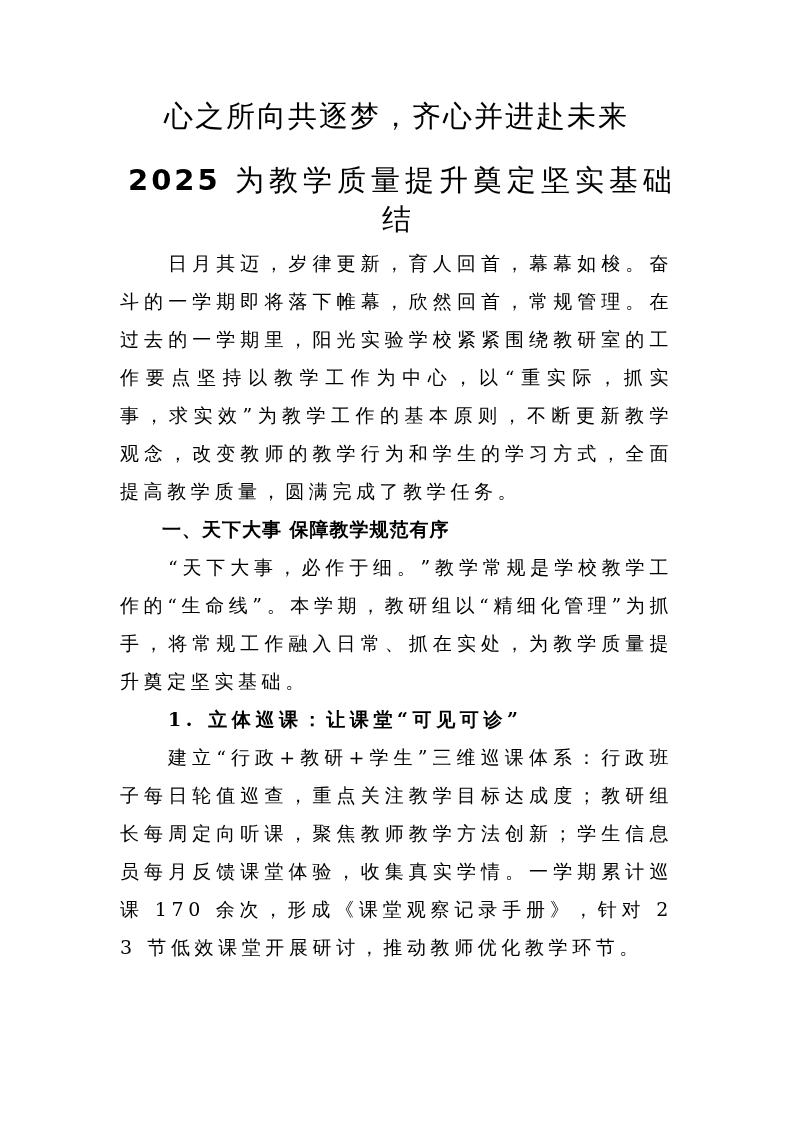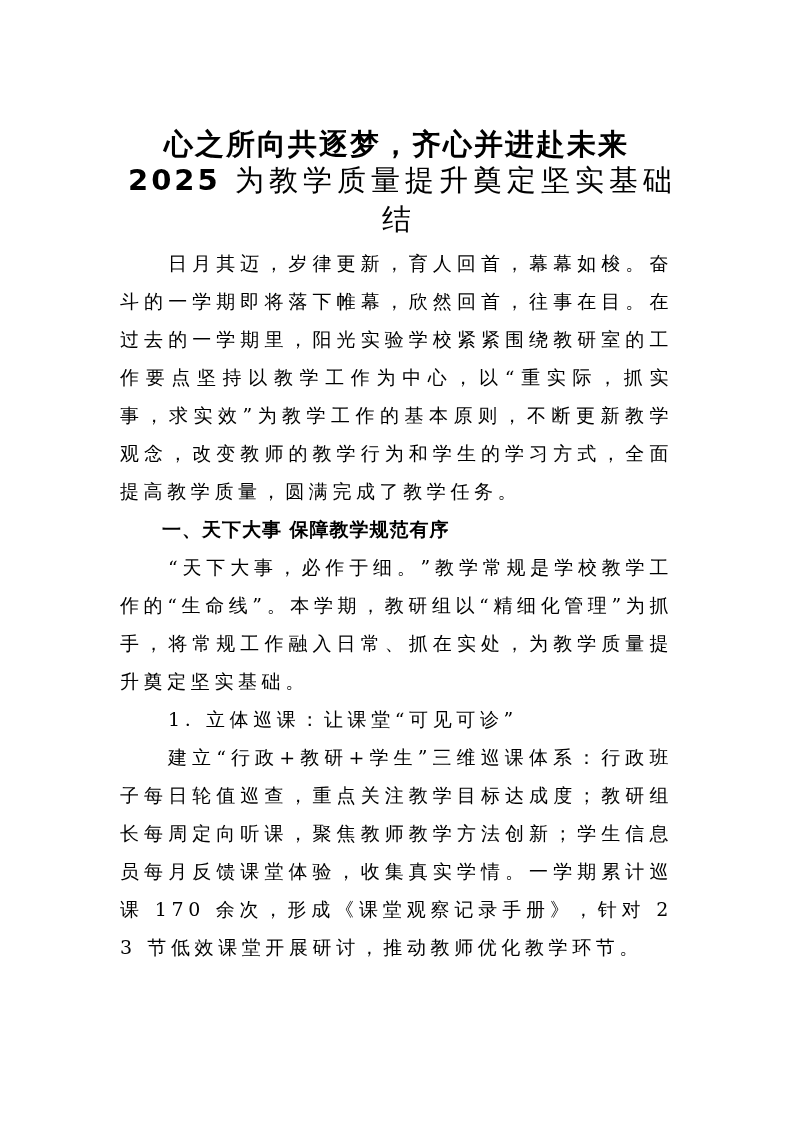--- a/index.html
+++ b/index.html
@@ -23,23 +23,23 @@
     }
     .title-line {
       position: absolute;
       left: 0;
       width: 553px;
       text-align: center;
       font-family: "DejaVu Sans", "Liberation Sans", sans-serif;
       white-space: nowrap;
     }
     .title-1 {
-      top: 124px;
+      top: 96px;
       font-size: 29px;
-      font-weight: bold;
+      font-weight: normal;
       letter-spacing: 2px;
       line-height: 40px;
     }
     .title-2 {
       top: 160px;
       font-size: 29px;
       font-weight: normal;
       letter-spacing: 5px;
       line-height: 40px;
     }
@@ -80,36 +80,36 @@
       text-indent: 42px;
       white-space: nowrap;
     }
     .subheading {
       margin: 0;
       font-size: 19px;
       line-height: 38px;
       letter-spacing: 4.6px;
       text-indent: 48px;
       white-space: nowrap;
-      font-weight: 400;
+      font-weight: 700;
     }
   </style>
 </head>
 <body>
 
 <div class="page">
 
   <div class="title-line title-1">心之所向共逐梦，齐心并进赴未来</div>
 
   <div class="title-line title-2"><span class="year">2025</span> <span>为教学质量提升奠定坚实基础</span></div>
 
   <div class="title-line title-3">结</div>
 
   <div class="body-text">
-    <p class="para">日月其迈，岁律更新，育人回首，幕幕如梭。奋斗的一学期即将落下帷幕，欣然回首，往事在目。在过去的一学期里，阳光实验学校紧紧围绕教研室的工作要点坚持以教学工作为中心，以“重实际，抓实事，求实效”为教学工作的基本原则，不断更新教学观念，改变教师的教学行为和学生的学习方式，全面提高教学质量，圆满完成了教学任务。</p>
+    <p class="para">日月其迈，岁律更新，育人回首，幕幕如梭。奋斗的一学期即将落下帷幕，欣然回首，常规管理。在过去的一学期里，阳光实验学校紧紧围绕教研室的工作要点坚持以教学工作为中心，以“重实际，抓实事，求实效”为教学工作的基本原则，不断更新教学观念，改变教师的教学行为和学生的学习方式，全面提高教学质量，圆满完成了教学任务。</p>
 
     <p class="heading">一、天下大事 保障教学规范有序</p>
 
     <p class="para">“天下大事，必作于细。”教学常规是学校教学工作的“生命线”。本学期，教研组以“精细化管理”为抓手，将常规工作融入日常、抓在实处，为教学质量提升奠定坚实基础。</p>
 
     <p class="subheading">1. 立体巡课：让课堂“可见可诊”</p>
 
     <p class="para">建立“行政+教研+学生”三维巡课体系：行政班子每日轮值巡查，重点关注教学目标达成度；教研组长每周定向听课，聚焦教师教学方法创新；学生信息员每月反馈课堂体验，收集真实学情。一学期累计巡课 170 余次，形成《课堂观察记录手册》，针对 23 节低效课堂开展研讨，推动教师优化教学环节。</p>
   </div>
 

